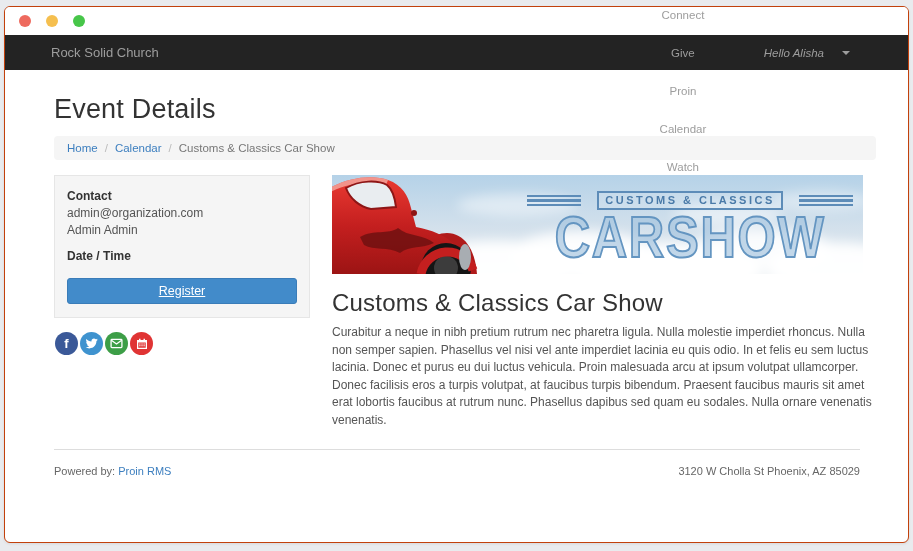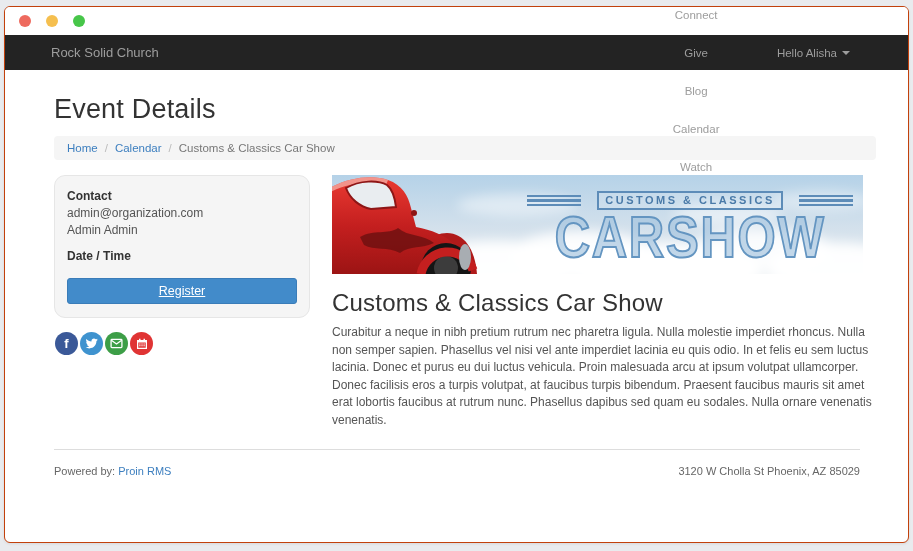--- a/index.html
+++ b/index.html
@@ -25,41 +25,41 @@
   .traffic.yellow { background:#f5bf4f; }
   .traffic.green  { background:#47c649; }
   
   .navbar {
     height:35px; background:#232323; display:flex; align-items:center;
     padding:0 58px 0 46px; font-size:11.5px; color:#9d9d9d;
   }
   .navbar .brand { font-size:13px; color:#9d9d9d; cursor:pointer; }
   .navbar .links { margin-left:auto; display:flex; align-items:center; gap:26px;flex-direction:column; }
   .navbar .links span { cursor:pointer; }
-  .user-menu { margin-left:52px; display:flex; align-items:center; gap:5px; cursor:pointer; }
+  .user-menu { margin-left:52px; display:flex; align-items:center; gap:18px; cursor:pointer;font-style:italic; }
   .caret-down {
     width:0; height:0; border-left:4px solid transparent;
     border-right:4px solid transparent; border-top:4px solid #9d9d9d;
     display:inline-block;
   }
   
   .content { padding:0 32px 0 49px; }
   h1.page-title { font-size:27px; font-weight:400; color:#333; margin-top:24px; letter-spacing:0.2px; }
   .breadcrumb {
     margin-top:11px; background:#f5f5f5; border-radius:4px;
     padding:6px 13px; font-size:11.5px; color:#777;
     display:flex; gap:7px; align-items:flex-start;
   }
   .breadcrumb a { color:#3d7fbf; text-decoration:none; cursor:pointer; }
   .breadcrumb .sep { color:#bbb; }
   
   .columns { display:flex; margin-top:15px; gap:22px; align-items:flex-start; }
   .left-col { width:256px; flex:none; }
   .info-panel {
-    background:#f5f5f5; border:1px solid #e6e6e6; border-radius:11px;
+    background:#f5f5f5; border:1px solid #e6e6e6; border-radius:0;
     padding:12px 12px 13px 12px; font-size:12px; color:#555; line-height:1.42;
   }
   .info-panel .label { font-weight:bold; color:#333; }
   .info-panel .dt-label { margin-top:9px; }
   .register-btn {
     display:block; width:100%; margin-top:13px; padding:5px 0;
     background:#428bca; border:1px solid #3a7cb8; border-radius:3px;
     color:#fff; font-size:12.5px; text-align:center; cursor:pointer;
     font-family:"Liberation Sans", sans-serif;
     text-decoration:underline;
@@ -121,21 +121,21 @@
     <span class="traffic green"></span>
   </div>
 
   <div class="navbar">
     <span class="brand">Rock Solid Church</span>
     <div class="links">
       <span>New Here?</span>
       <span>Resources</span>
       <span>Connect</span>
       <span>Give</span>
-      <span>Blog</span>
+      <span>Proin</span>
       <span>Calendar</span>
       <span>Watch</span>
     </div>
     <div class="user-menu">
       <span>Hello Alisha</span>
       <span class="caret-down"></span>
     </div>
   </div>
 
   <div class="content">

